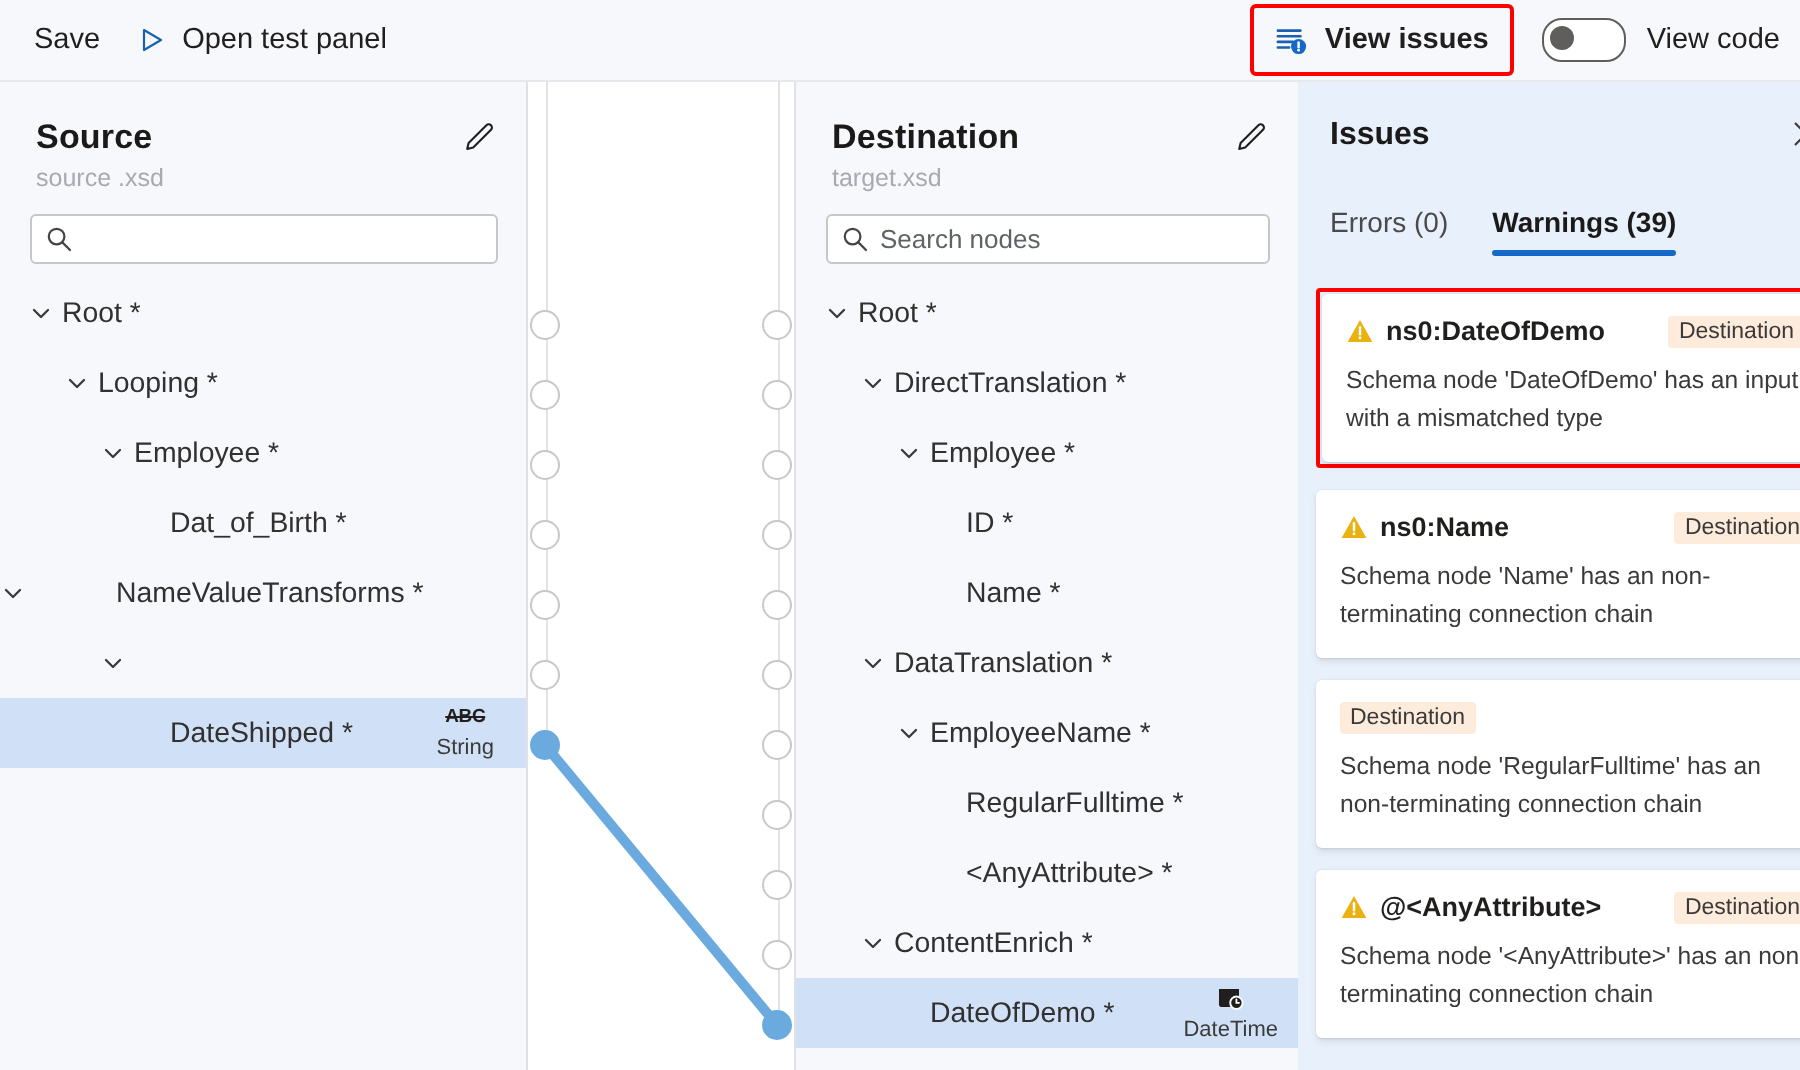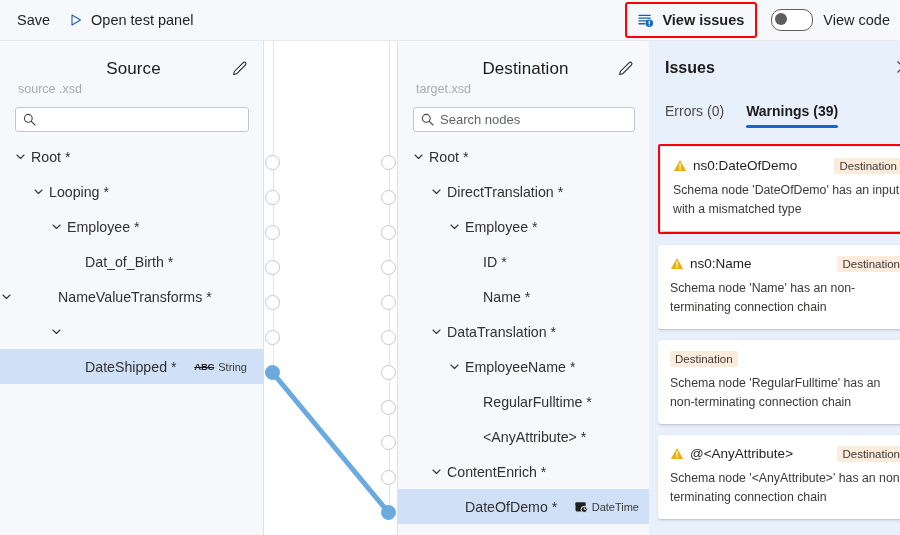--- a/index.html
+++ b/index.html
@@ -106,24 +106,23 @@
   }
   .panel-source { left: 0; width: 264px; border-right: 1px solid #dfe1e5; }
   .panel-dest   { left: 397px; width: 252px; border-left: 1px solid #dfe1e5; }
 
   .panel-head {
     position: relative;
     padding: 18px 14px 0 18px;
   }
   .panel-title {
     font-size: 17px;
-    font-weight: 400;
+    font-weight: 700;
     color: #1b1a19;
     letter-spacing: .1px;
-    text-align: center;
   }
   .panel-sub {
     font-size: 12.5px;
     color: #a9a9b0;
     margin-top: 3px;
   }
   .pencil {
     position: absolute;
     right: 14px; top: 19px;
     width: 18px; height: 18px;
@@ -176,20 +175,21 @@
   }
   .tree-row .chev.empty { visibility: hidden; }
   .tree-label { overflow: hidden; text-overflow: ellipsis; }
   .type-tag {
     position: absolute;
     display: flex;
     align-items: center;
     gap: 4px;
     font-size: 11px;
     color: #3b3a39;
+    flex-direction: column;
   }
   .type-tag .t-text { letter-spacing: 0; }
   .abc-glyph {
     font-size: 9.5px;
     font-weight: 800;
     letter-spacing: -0.2px;
     color: #201f1e;
     text-decoration: line-through;
     text-decoration-thickness: 1px;
   }
@@ -300,21 +300,21 @@
     display: flex;
     align-items: flex-start;
     justify-content: space-between;
     gap: 8px;
   }
   .issue-name {
     display: flex;
     align-items: center;
     gap: 6px;
     font-size: 13.5px;
-    font-weight: 400;
+    font-weight: 700;
     color: #201f1e;
     min-width: 0;
     white-space: nowrap;
   }
   .issue-badge {
     background: #fdebdc;
     color: #3b3a39;
     font-size: 11.5px;
     padding: 2px 5px;
     border-radius: 2px;

